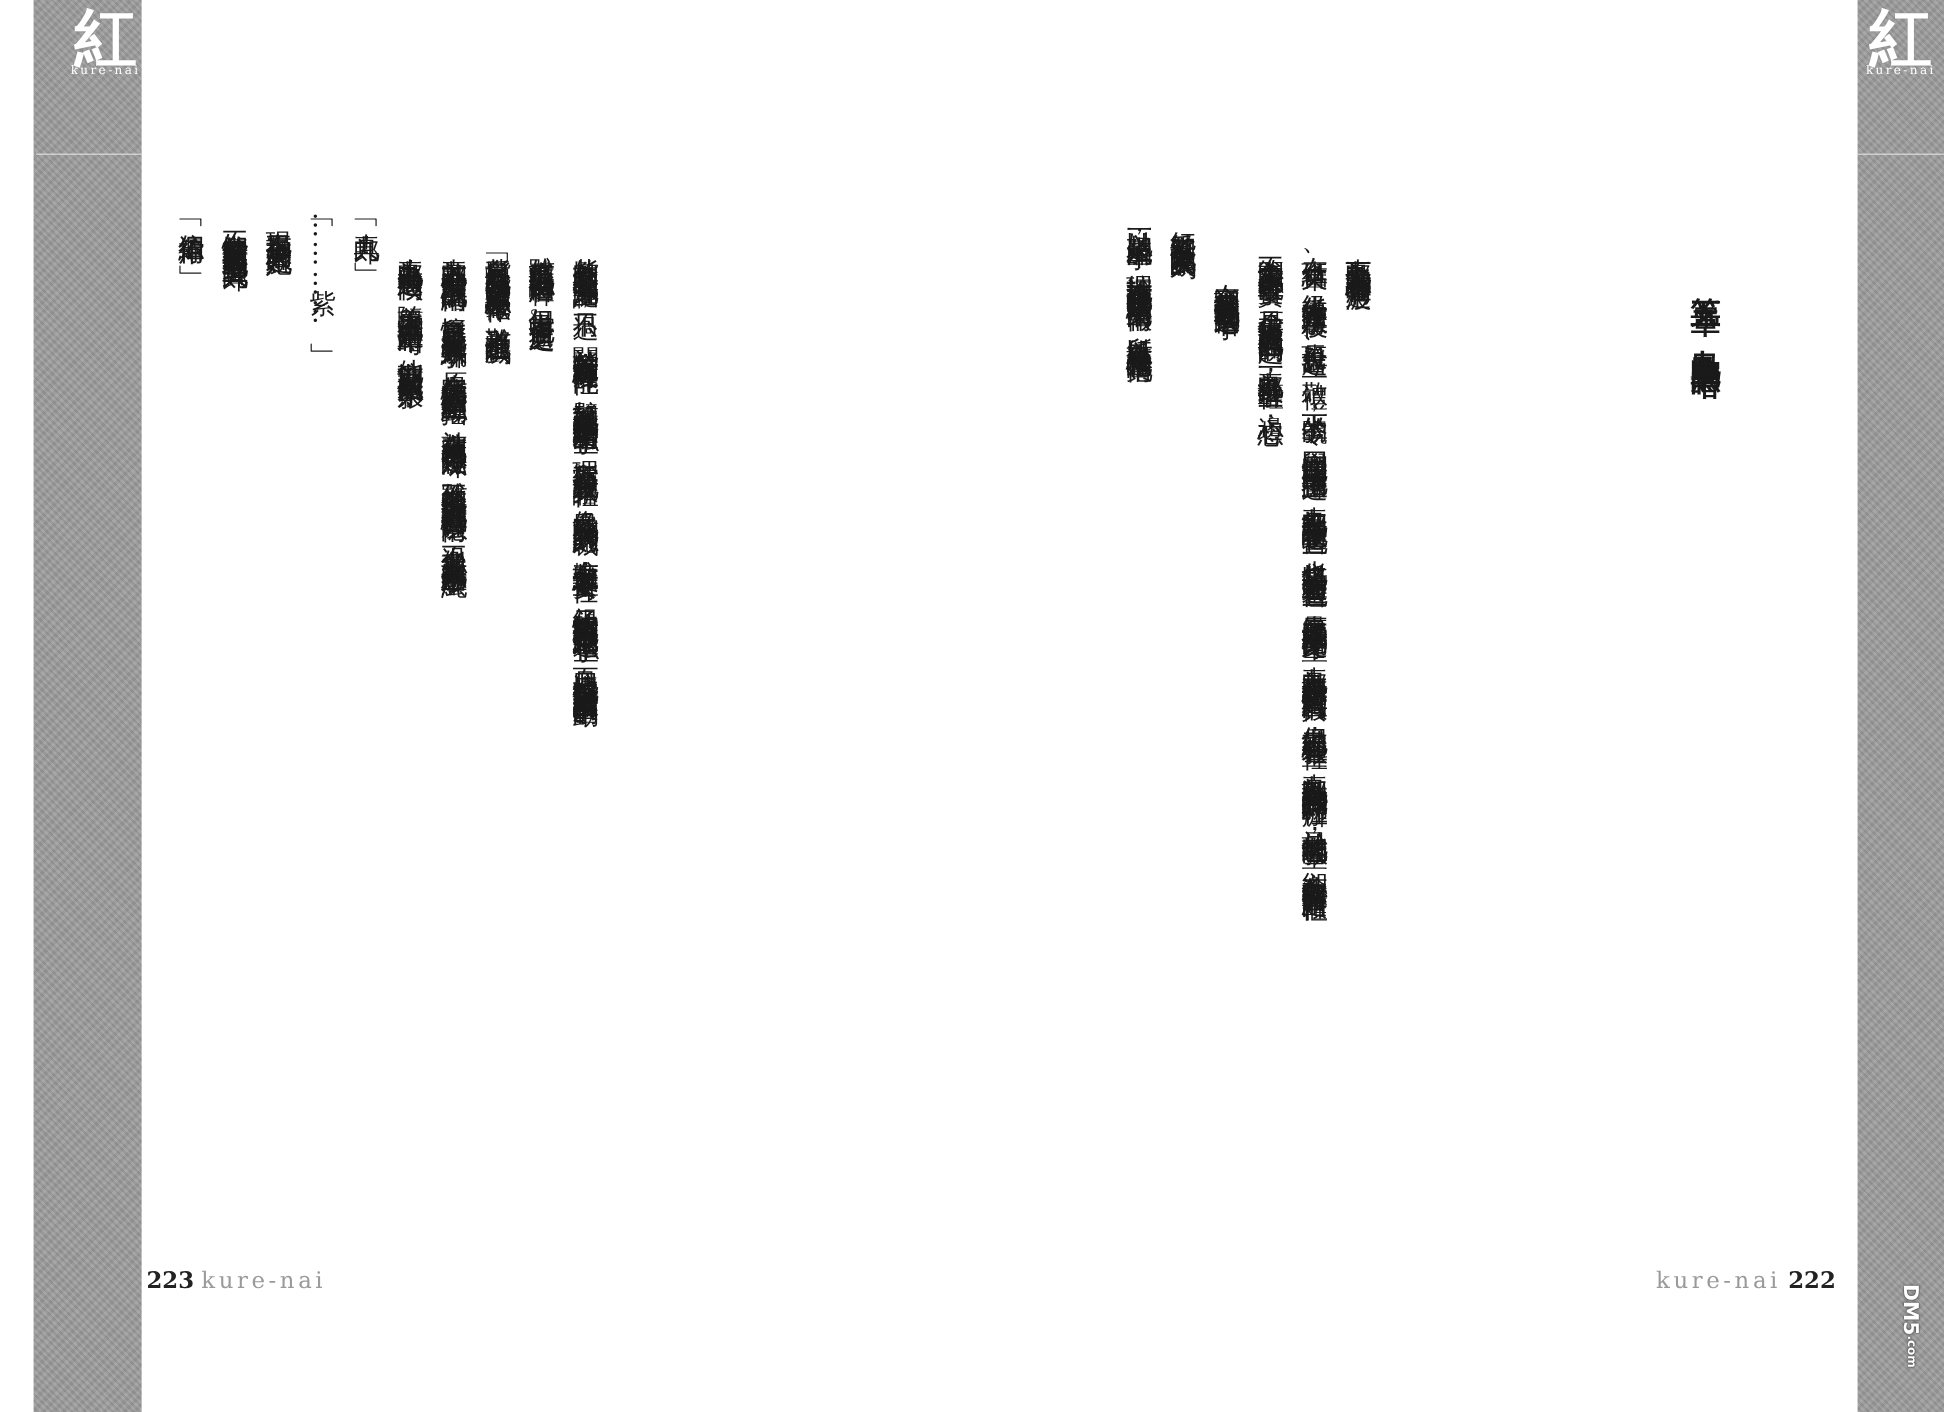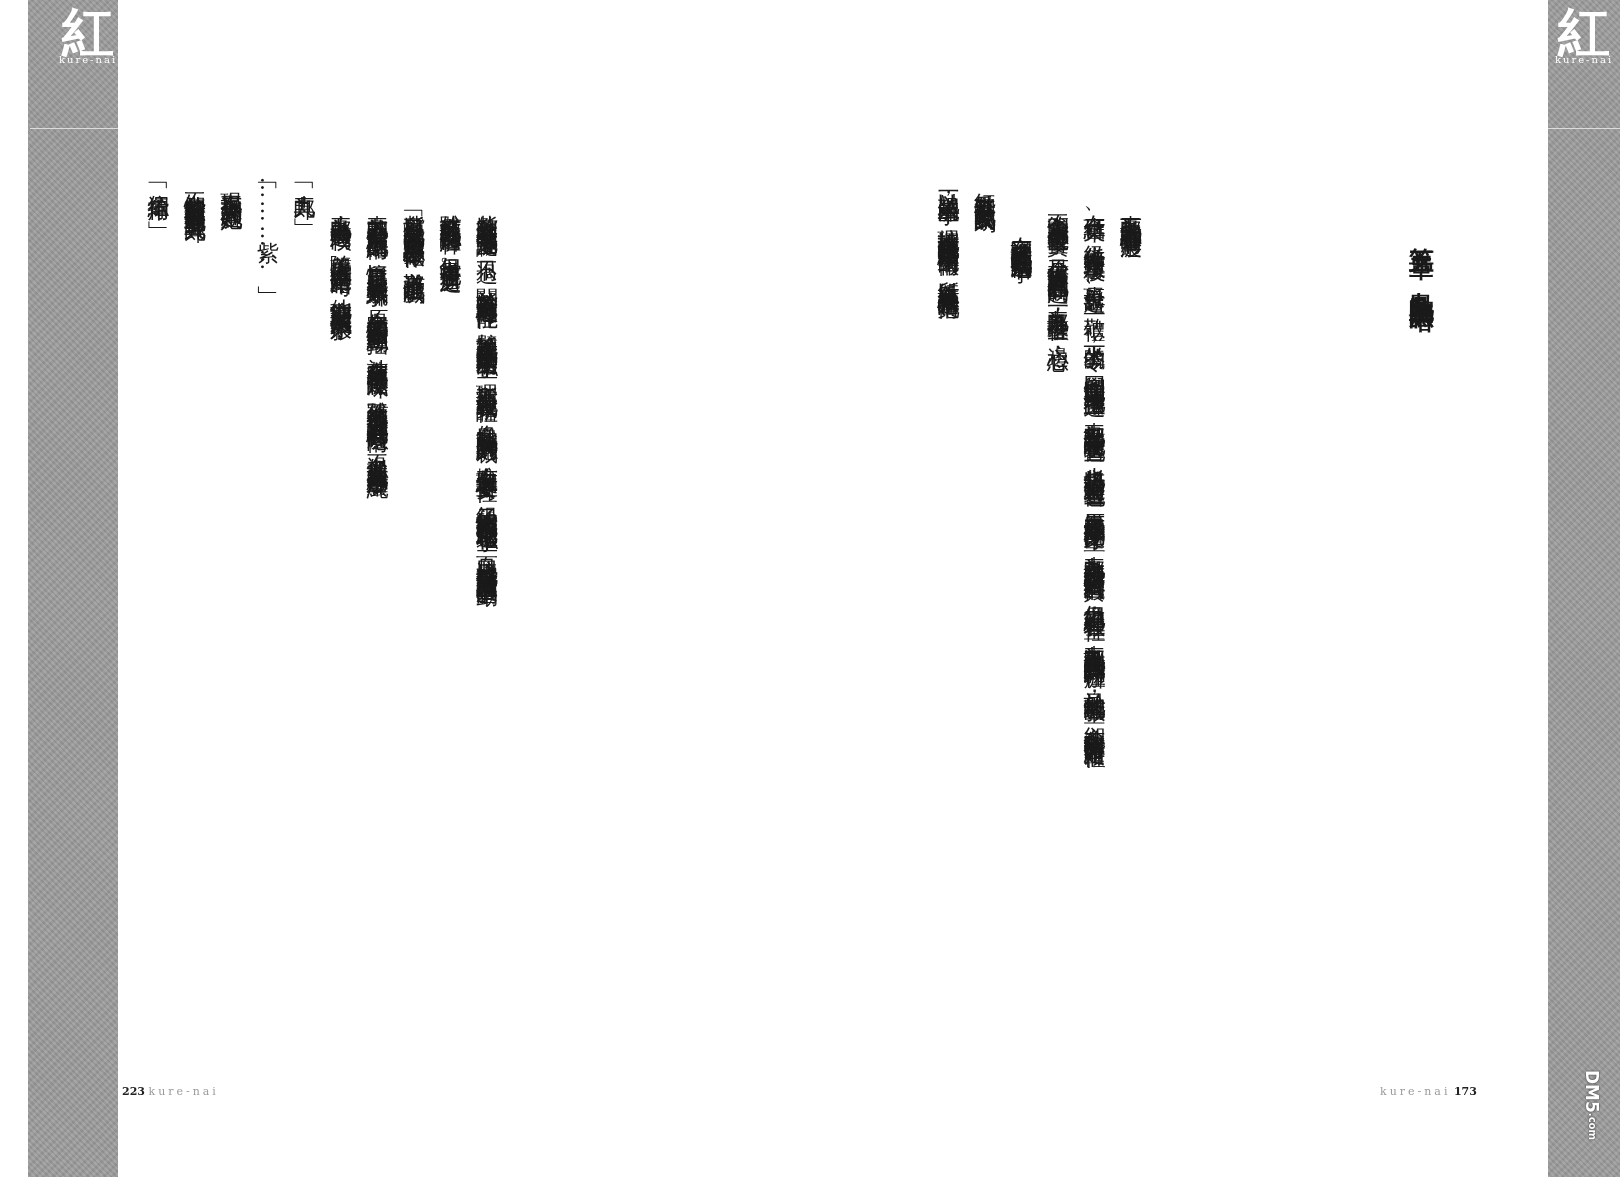--- a/index.html
+++ b/index.html
@@ -48,21 +48,21 @@
 
   .chapter {
     position: absolute; left: 1405px; top: 228px;
     writing-mode: vertical-rl;
     font-size: 25px; font-weight: bold; letter-spacing: 3px;
     font-family: "DejaVu Serif", serif;
   }
   .chapter .gap { display: inline-block; height: 34px; }
 
   .folio {
-    position: absolute; top: 1085px; font-size: 11px; color: #222;
+    position: absolute; top: 1056px; font-size: 19px; color: #222;
   }
   .folio .num { font-weight: bold; font-family: "DejaVu Serif", serif; }
   .folio .run { color: #9a9a9a; letter-spacing: 3px; font-family: "DejaVu Serif", serif; }
   .folio.left { left: 122px; }
   .folio.right { left: 1380px; }
 
   .watermark {
     position: absolute; left: 1582px; top: 1070px;
     writing-mode: vertical-rl;
     color: #ffffff; font-weight: bold; font-size: 17px;
@@ -120,18 +120,18 @@
     <p class="noindent">「這個給你用！」</p>
   </div>
 </div>
 
 <div class="folio left">
   <span class="num">223</span>
   <span class="run">kure-nai</span>
 </div>
 <div class="folio right">
   <span class="run">kure-nai</span>
-  <span class="num">173</span>
+  <span class="num">222</span>
 </div>
 
 <div class="watermark">
   <span>DM5</span><small>.com</small>
 </div>
 
 </body></html>

